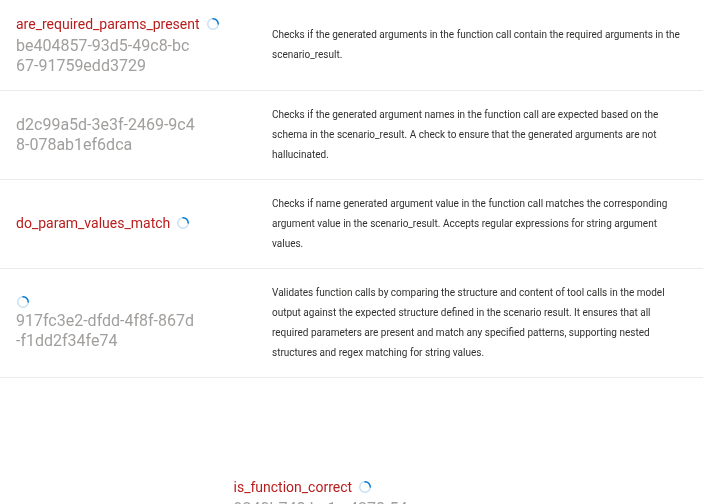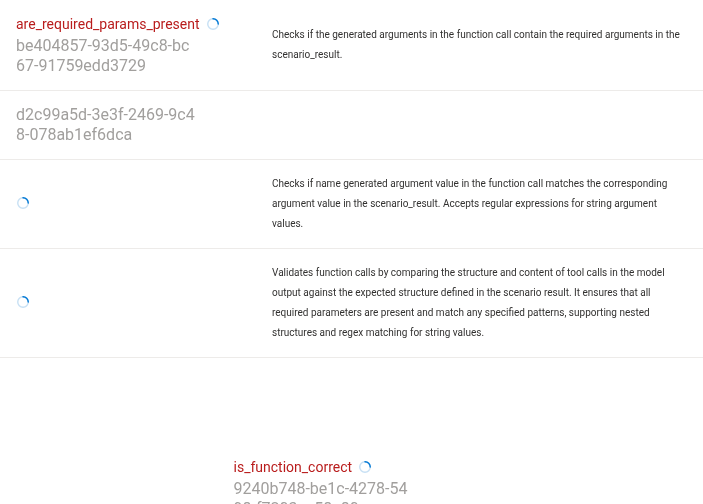--- a/index.html
+++ b/index.html
@@ -79,25 +79,27 @@
       </div>
       <div class="uuid">be404857-93d5-49c8-bc67-91759edd3729</div>
     </div>
     <div class="desc">Checks if the generated arguments in the function call contain the required arguments in the scenario_result.</div>
   </div>
 
   <div class="row">
     <div class="left">
       <div class="uuid">d2c99a5d-3e3f-2469-9c48-078ab1ef6dca</div>
     </div>
+    <div class="desc">Checks if the generated argument names in the function call are expected based on the schema in the scenario_result. A check to ensure that the generated arguments are not hallucinated.</div>
   </div>
 
   <div class="row">
     <div class="left">
       <div class="name-line">
+        <span class="name">do_param_values_match</span>
         <span class="spinner">
           <svg viewBox="0 0 16 16">
               <circle cx="8" cy="8" r="6" fill="none" stroke="#c7e0f4" stroke-width="1.6"></circle>
               <path d="M8 2 A6 6 0 0 1 14 8" fill="none" stroke="#0078d4" stroke-width="1.6" stroke-linecap="round"></path>
             </svg>
         </span>
       </div>
     </div>
     <div class="desc">Checks if name generated argument value in the function call matches the corresponding argument value in the scenario_result. Accepts regular expressions for string argument values.</div>
   </div>
@@ -105,20 +107,21 @@
   <div class="row">
     <div class="left">
       <div class="name-line">
         <span class="spinner">
           <svg viewBox="0 0 16 16">
               <circle cx="8" cy="8" r="6" fill="none" stroke="#c7e0f4" stroke-width="1.6"></circle>
               <path d="M8 2 A6 6 0 0 1 14 8" fill="none" stroke="#0078d4" stroke-width="1.6" stroke-linecap="round"></path>
             </svg>
         </span>
       </div>
+      <div class="uuid">917fc3e2-dfdd-4f8f-867d-f1dd2f34fe74</div>
     </div>
     <div class="desc">Validates function calls by comparing the structure and content of tool calls in the model output against the expected structure defined in the scenario result. It ensures that all required parameters are present and match any specified patterns, supporting nested structures and regex matching for string values.</div>
   </div>
 
   <div class="row">
     <div class="left">
       <div class="name-line">
         <span class="name">is_function_correct</span>
         <span class="spinner">
           <svg viewBox="0 0 16 16">

